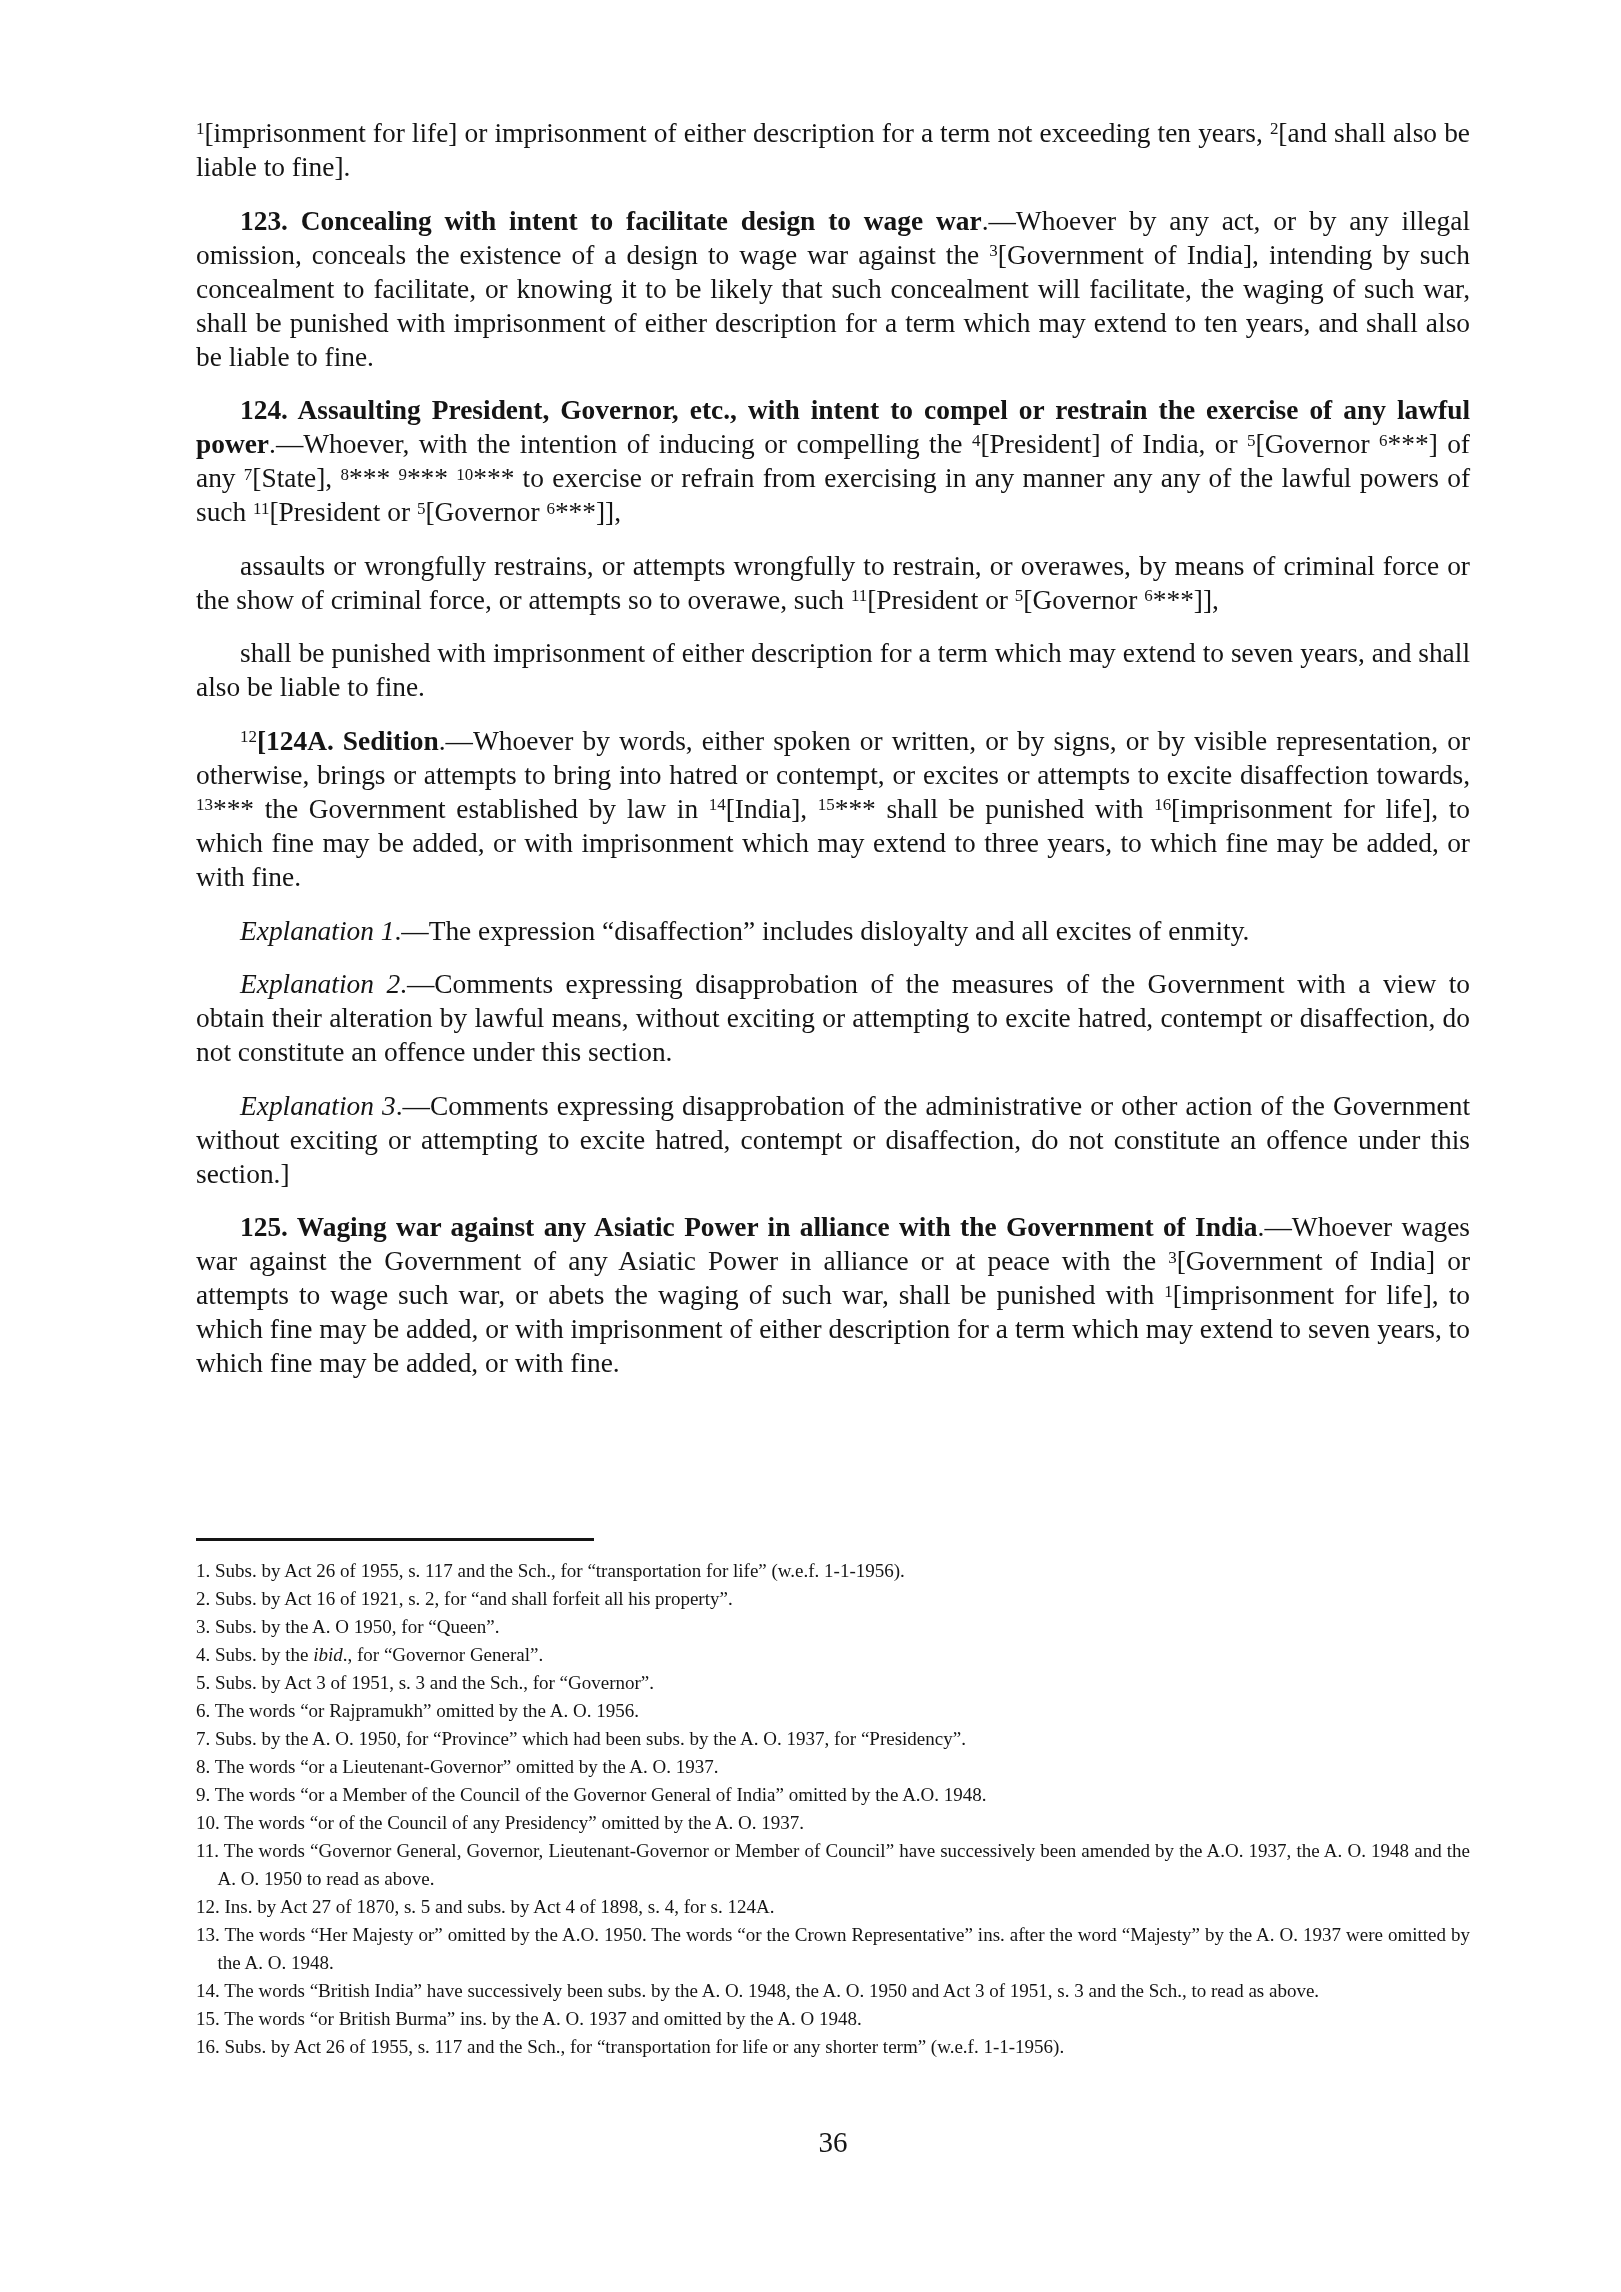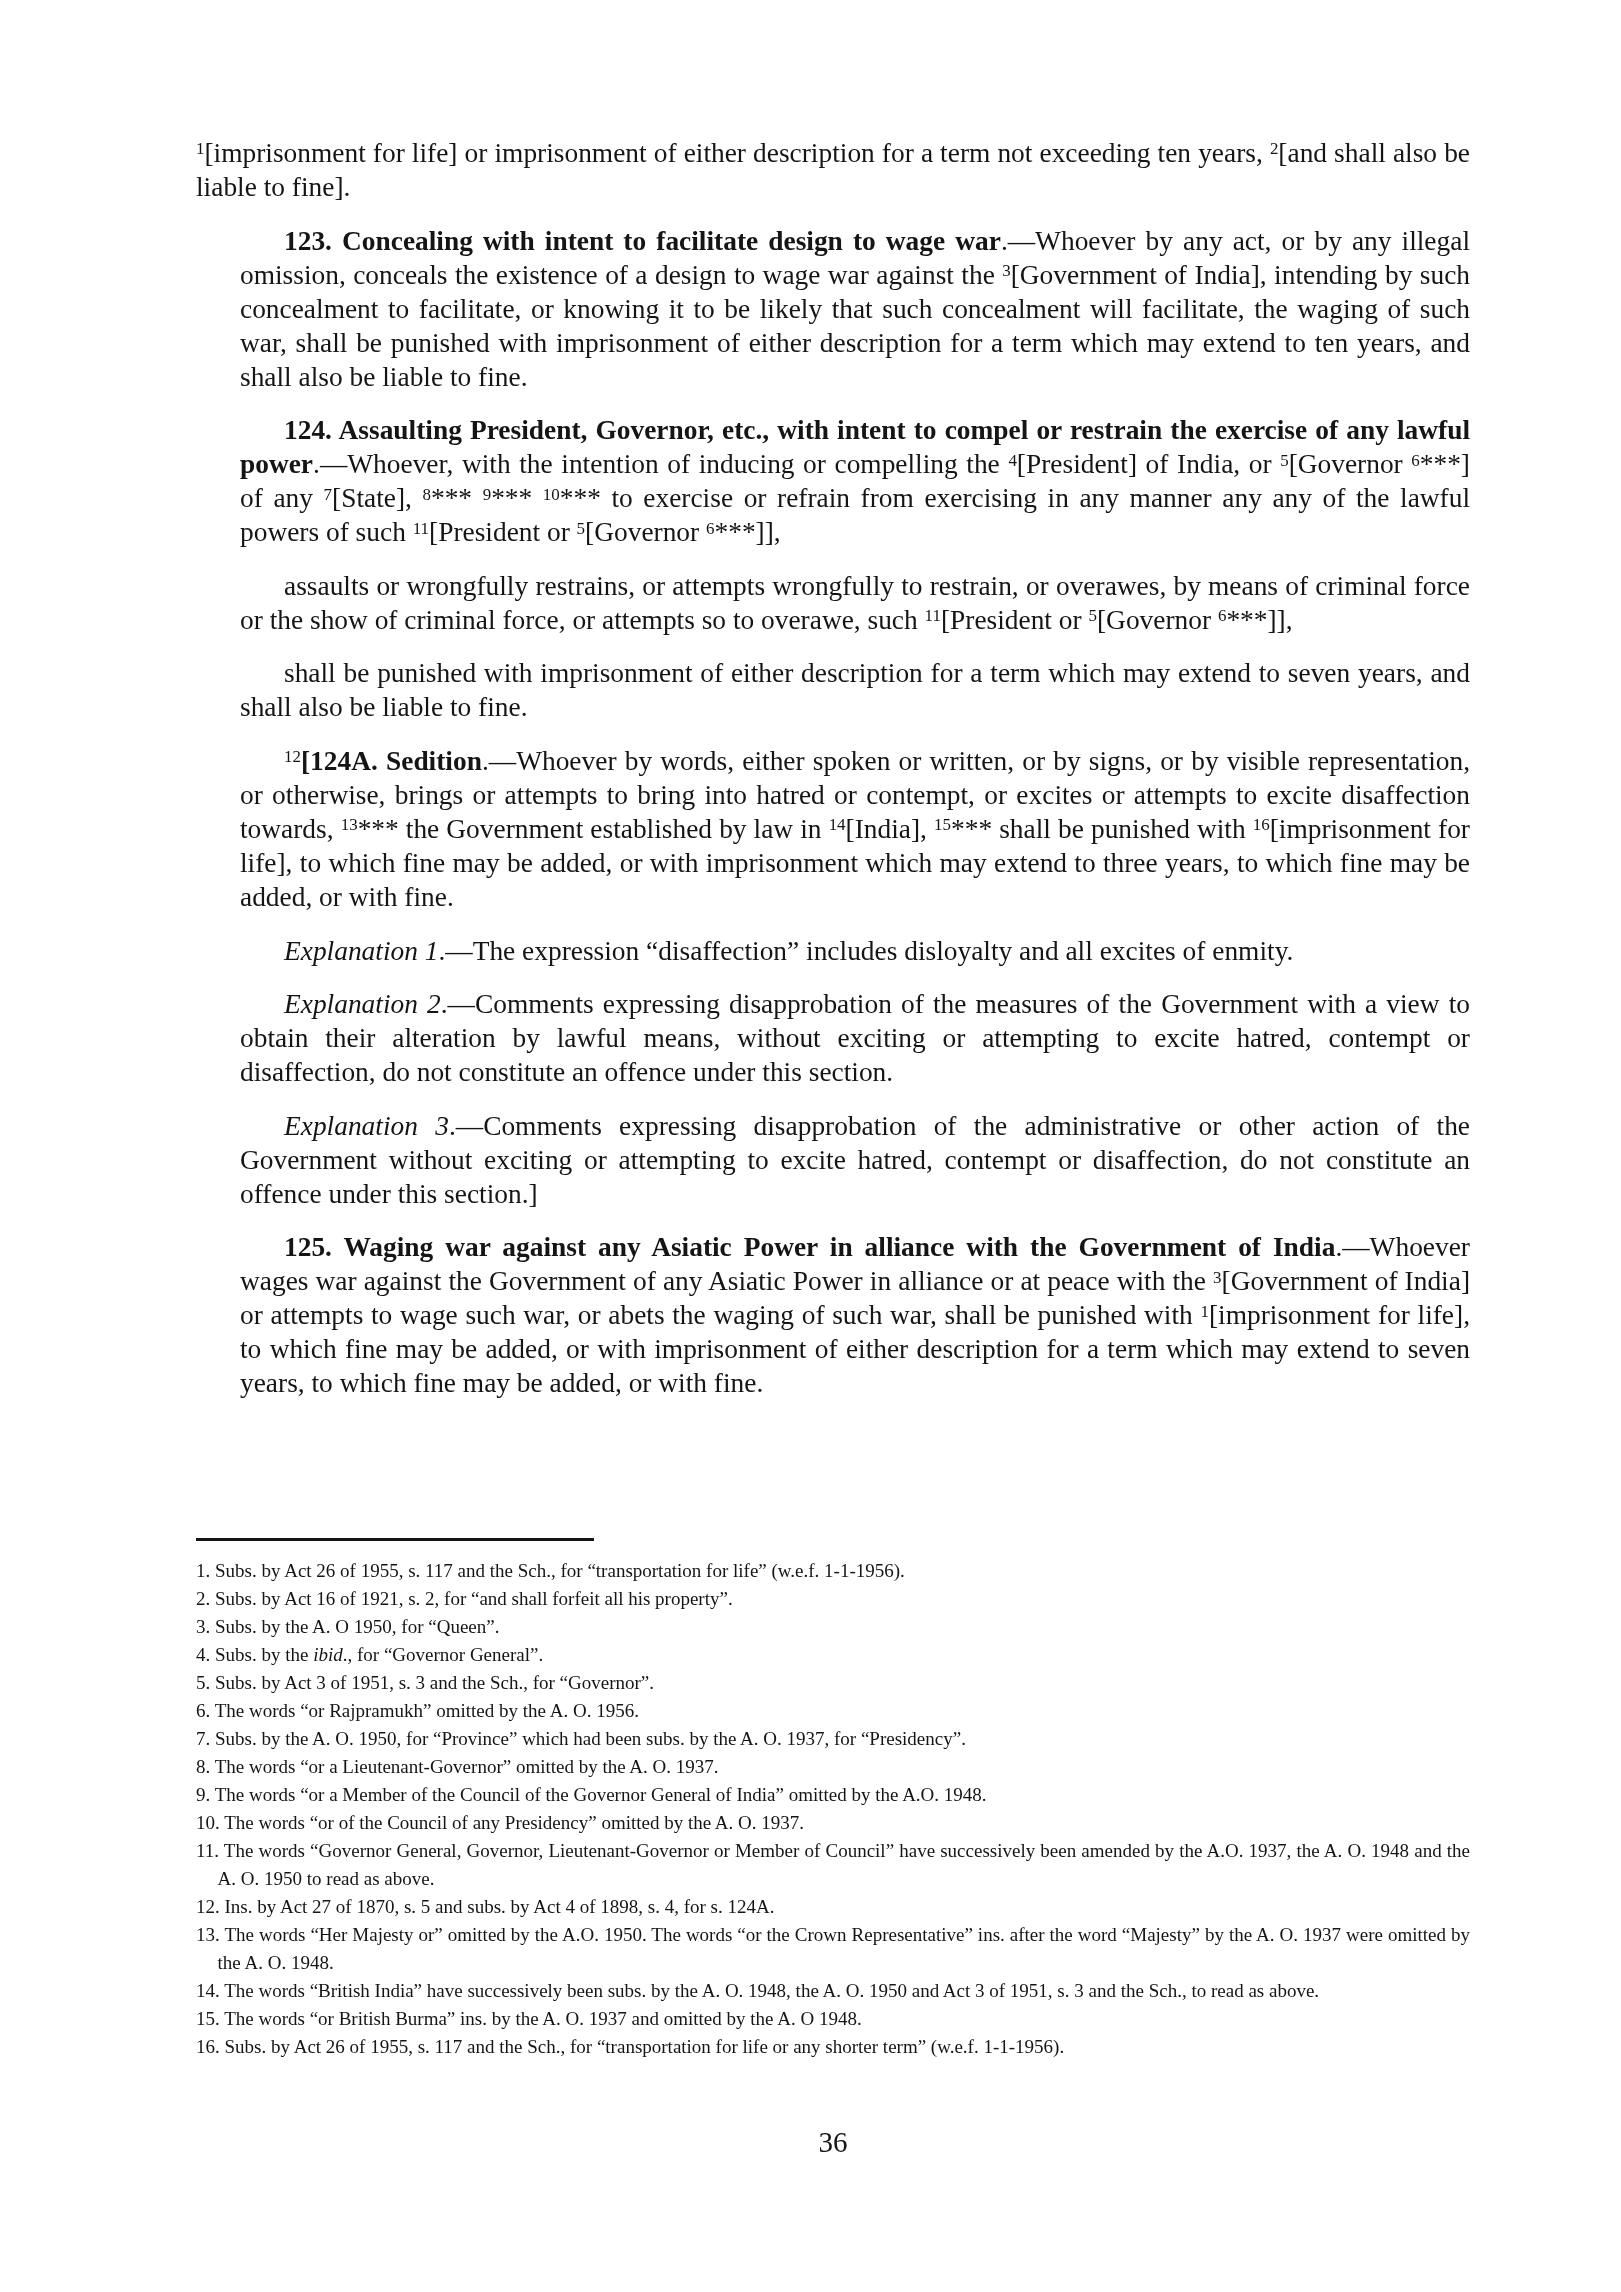--- a/index.html
+++ b/index.html
@@ -12,31 +12,31 @@
     width: 1621px;
     height: 2293px;
     background: var(--page-bg, #ffffff);
     color: var(--ink, #151515);
     font-family: "Liberation Serif", "DejaVu Serif", serif;
     overflow: hidden;
   }
   .content {
     position: absolute;
     left: 196px;
-    top: 136px;
+    top: 116px;
     width: 1274px;
   }
   p.para {
     margin: 0;
     padding: 0;
     font-size: 27.4px;
     line-height: 34px;
     text-align: justify;
   }
-  p.para + p.para { margin-top: 19.6px; margin-left: 44px; }
+  p.para + p.para { margin-top: 19.6px; }
   p.para.indent { text-indent: 44px; }
   .bold { font-weight: bold; }
   .italic { font-style: italic; }
   sup {
     font-size: 0.62em;
     line-height: 0;
     vertical-align: baseline;
     position: relative;
     top: -0.45em;
   }

